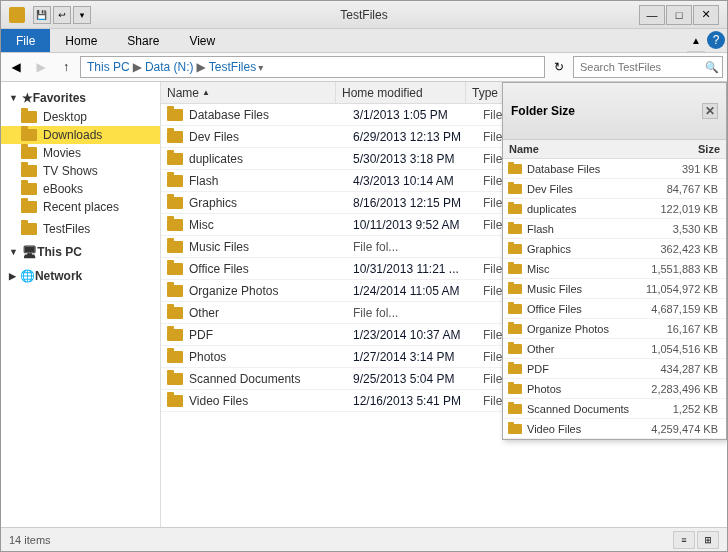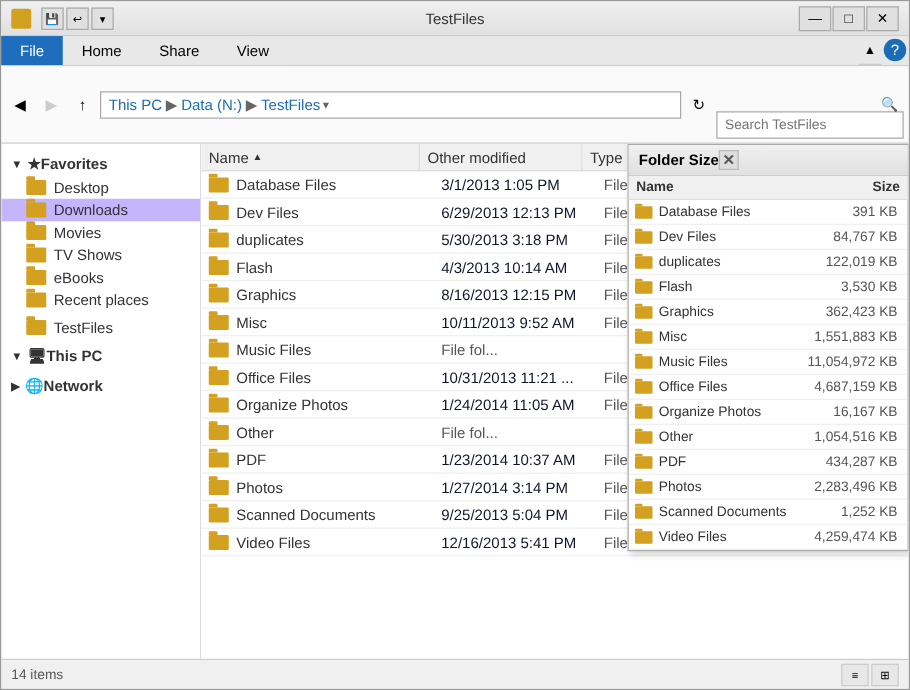--- a/index.html
+++ b/index.html
@@ -29,36 +29,36 @@
 
     
     .address-bar { display: flex; align-items: center; padding: 3px 4px; gap: 3px; border-bottom: 1px solid #ccc; background: #fafafa; flex-shrink: 0; }
     .nav-btn { width: 22px; height: 22px; display: flex; align-items: center; justify-content: center; background: none; border: 1px solid transparent; cursor: pointer; font-size: 12px; border-radius: 2px; }
     .nav-btn.disabled { color: #ccc; cursor: default; }
     .address-path { flex: 1; height: 22px; display: flex; align-items: center; background: white; border: 1px solid #aaa; padding: 0 6px; font-size: 12px; color: #333; }
     .path-segment { color: #1a6db5; cursor: pointer; }
     .path-sep { color: #666; margin: 0 3px; }
     .path-dropdown { font-size: 10px; color: #666; margin-left: 2px; cursor: pointer; }
     .refresh-btn { width: 22px; height: 22px; display: flex; align-items: center; justify-content: center; border: 1px solid transparent; cursor: pointer; font-size: 12px; }
-    .search-box { width: 150px; height: 22px; border: 1px solid #aaa; padding: 0 22px 0 6px; font-size: 11px; background: white; position: relative; margin-top: 33px; }
+    .search-box { width: 150px; height: 22px; border: 1px solid #aaa; padding: 0 22px 0 6px; font-size: 11px; background: white; position: relative; }
     .search-wrap { position: relative; display: flex; align-items: center; }
     .search-icon-inner { position: absolute; right: 4px; font-size: 11px; color: #888; }
 
     
     .main { display: flex; flex: 1; overflow: hidden; position: relative; }
 
     
     .sidebar { width: 160px; background: white; border-right: 1px solid #ddd; overflow-y: auto; flex-shrink: 0; padding: 6px 0; }
     .sidebar-section { margin-bottom: 4px; }
     .sidebar-header { display: flex; align-items: center; padding: 3px 8px; font-size: 12px; font-weight: bold; color: #333; cursor: pointer; }
     .sidebar-header .caret { margin-right: 4px; font-size: 9px; }
     .sidebar-item { display: flex; align-items: center; padding: 2px 8px 2px 20px; cursor: pointer; color: #333; }
     .sidebar-item .folder-icon { width: 16px; height: 12px; background: #d4a020; border-radius: 1px; margin-right: 6px; flex-shrink: 0; position: relative; }
     .sidebar-item .folder-icon::before { content: ''; position: absolute; top: -3px; left: 0; width: 7px; height: 3px; background: #d4a020; border-radius: 1px 1px 0 0; }
-    .sidebar-item.selected { background: #c4b5fd; }
+    .sidebar-item.selected { background: #fde047; }
 
     
     .file-list { flex: 1; background: white; overflow: hidden; position: relative; }
     .file-list-header { display: flex; align-items: center; background: #f0f0f0; border-bottom: 1px solid #ddd; padding: 0; height: 22px; }
     .col-header { display: flex; align-items: center; padding: 0 6px; font-size: 11px; color: #333; border-right: 1px solid #ddd; height: 100%; cursor: pointer; position: relative; }
     .col-sort { font-size: 8px; margin-left: 3px; }
     .col-name { width: 175px; }
     .col-date { width: 130px; }
     .col-type { width: 80px; }
     .col-size { width: 70px; }
@@ -84,23 +84,24 @@
       position: absolute;
       top: 0; right: 0;
       width: 225px;
       background: white;
       border: 1px solid #aaa;
       box-shadow: 2px 2px 6px rgba(0,0,0,0.2);
       z-index: 100;
     }
     .popup-header {
       background: linear-gradient(to bottom, #f0f0f0, #e0e0e0);
-      padding: 4px 8px;
+      padding: 20px 8px;
       display: flex;
       align-items: center;
+      justify-content: space-between;
       border-bottom: 1px solid #ccc;
       font-size: 12px;
       font-weight: bold;
     }
     .popup-close { cursor: pointer; font-size: 12px; color: #555; width: 16px; height: 16px; display: flex; align-items: center; justify-content: center; background: #ddd; border: 1px solid #bbb; }
     .popup-col-header { display: flex; background: #f0f0f0; border-bottom: 1px solid #ddd; }
     .popup-col { font-size: 11px; color: #333; font-weight: bold; padding: 3px 6px; }
     .popup-col.pname { flex: 1; }
     .popup-col.psize { width: 80px; text-align: right; }
     .popup-rows { overflow-y: auto; max-height: 300px; }
@@ -220,21 +221,21 @@
     </div>
   </div>
 
   <div class="file-list">
     <div class="file-list-header">
       <div class="col-header col-name">
         <span>Name</span>
         <span class="col-sort">▲</span>
       </div>
       <div class="col-header col-date">
-        <span>Other modified</span>
+        <span>Home modified</span>
       </div>
       <div class="col-header col-type">
         <span>Type</span>
       </div>
       <div class="col-header col-size">
         <span>Size</span>
       </div>
     </div>
     <div class="file-rows" id="file-rows-container">
         <div class="file-row">

